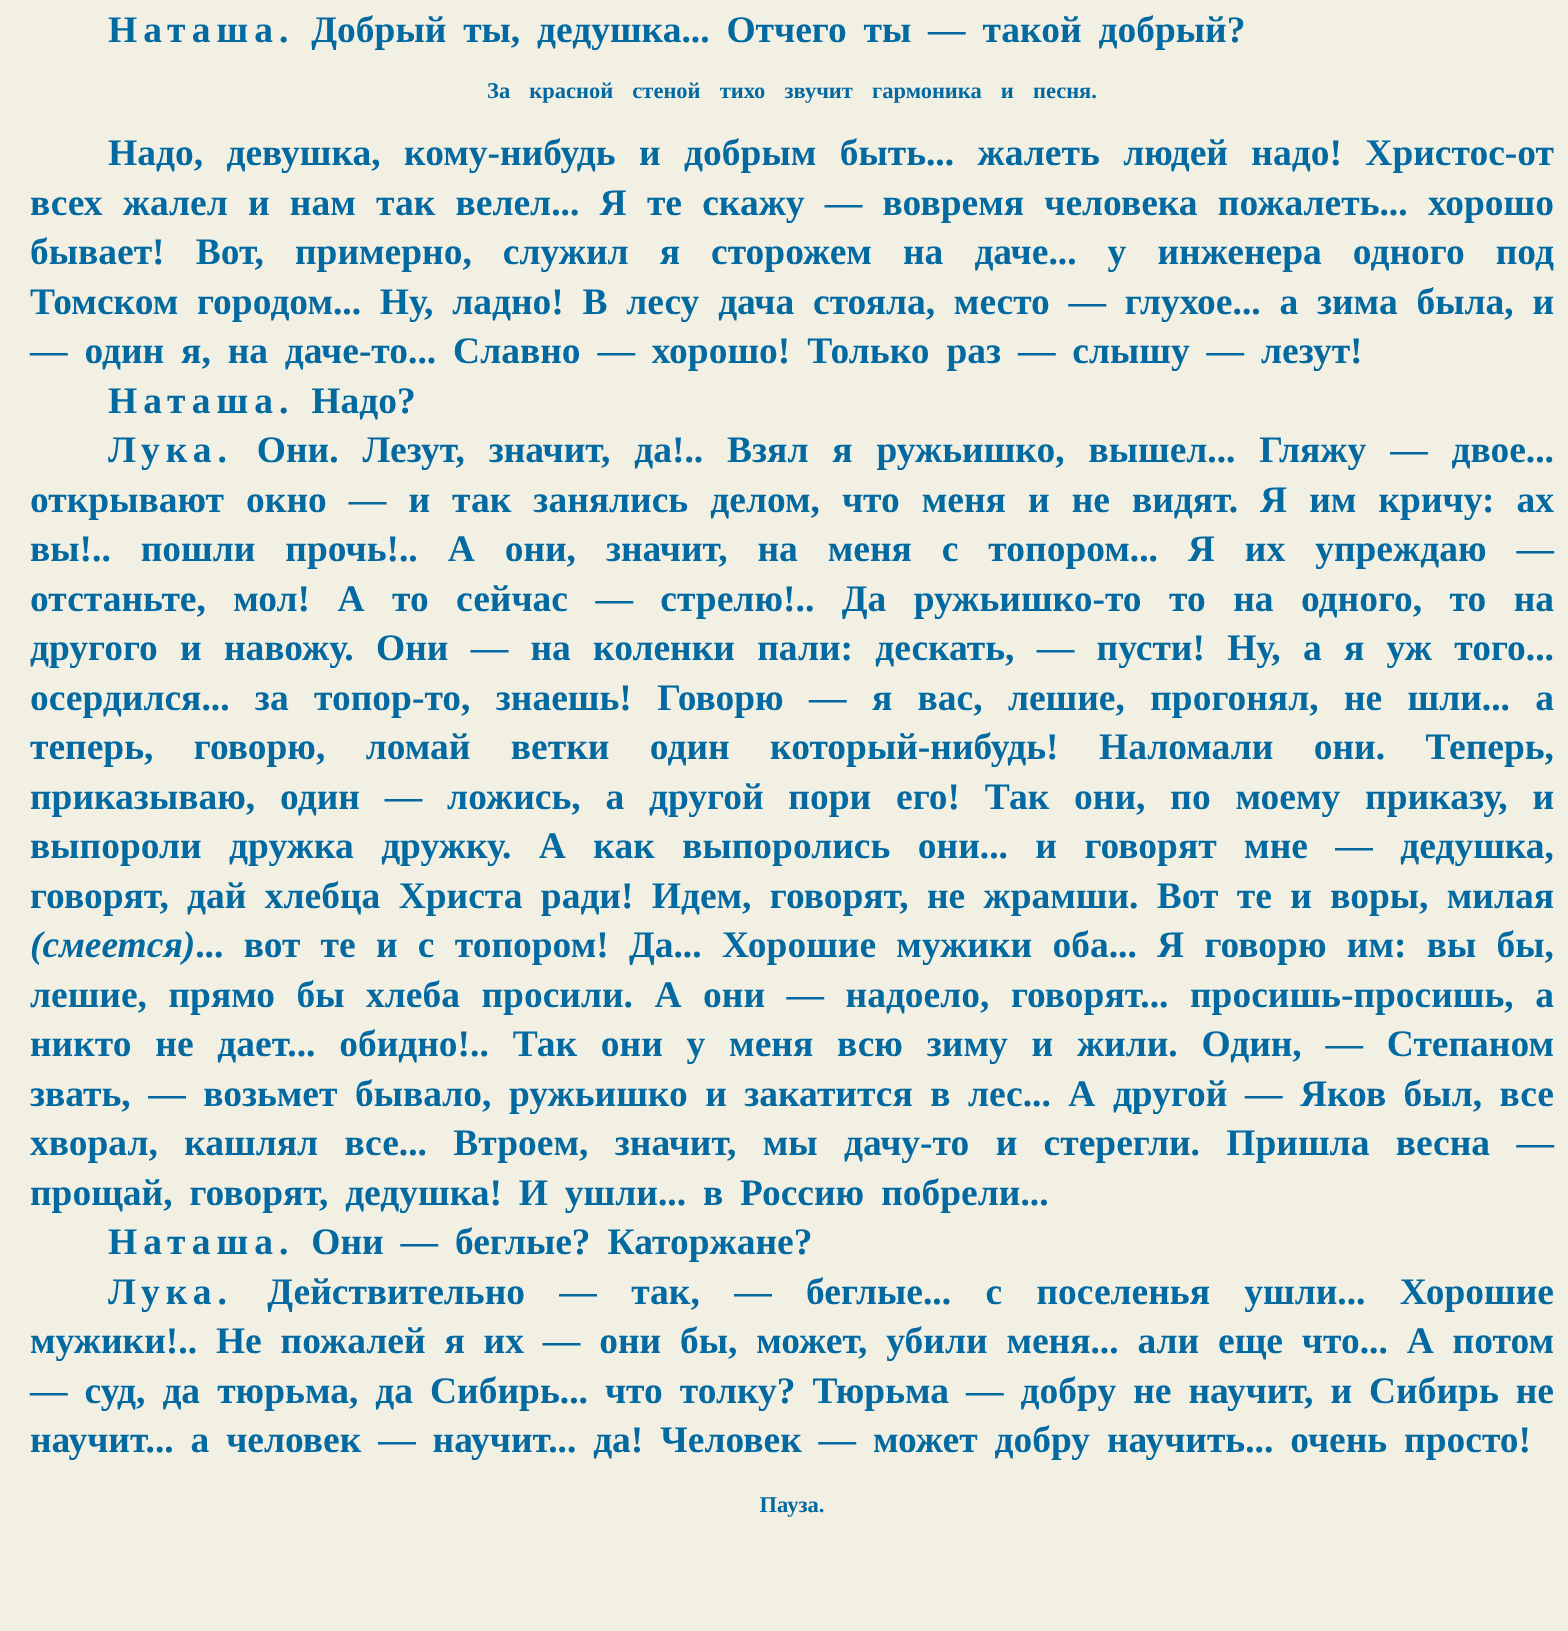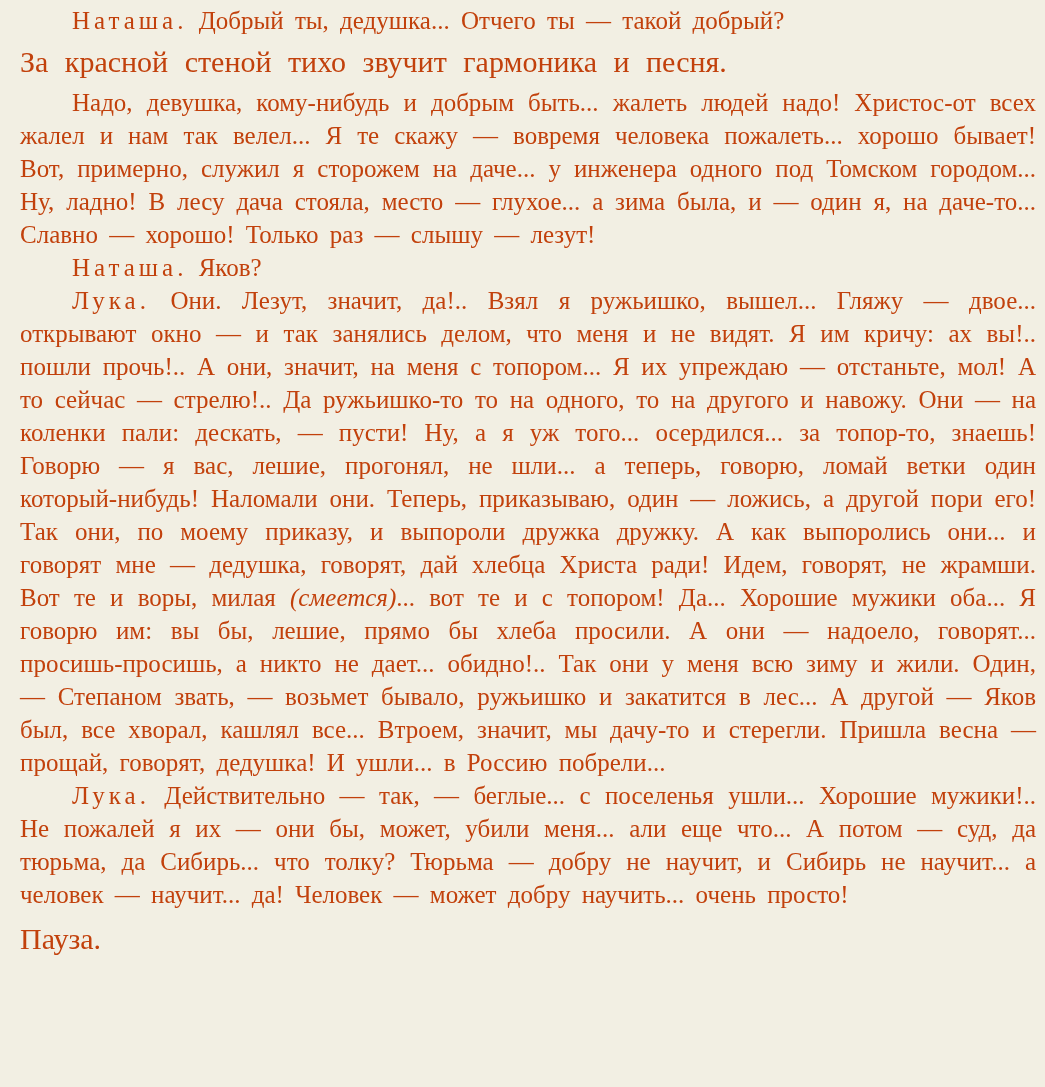--- a/index.html
+++ b/index.html
@@ -14,33 +14,34 @@
     overflow: hidden;
   }
   .page {
     box-sizing: border-box;
     width: 1045px;
     height: 1087px;
     padding: 4px 9px 0 20px;
     font-family: "Liberation Serif", "DejaVu Serif", serif;
     font-size: 25px;
     line-height: 33px;
-    color: #c2410c;
+    color: #0369a1;
     text-align: justify;
     word-spacing: 5px;
+    font-weight: bold;
   }
   p.para, p.line {
     margin: 0;
     text-indent: 52px;
   }
   p.stage {
     margin: 8px 0 8px;
     text-indent: 0;
-    text-align: left;
-    font-size: 30px;
+    text-align: center;
+    font-size: 15px;
     word-spacing: 9px;
   }
   p.stage.pause {
     margin: 11px 0 17px;
     word-spacing: normal;
   }
   .speaker {
     letter-spacing: 4px;
   }
   .inline-stage {
@@ -53,22 +54,23 @@
 
 <div class="page">
 
   <p class="line"><span class="speaker">Наташа.</span> <span>Добрый ты, дедушка... Отчего ты — такой добрый?</span></p>
 
 
   <p class="stage">За красной стеной тихо звучит гармоника и песня.</p>
 
   <p class="para">Надо, девушка, кому-нибудь и добрым быть... жалеть людей надо! Христос-от всех жалел и нам так велел... Я те скажу — вовремя человека пожалеть... хорошо бывает! Вот, примерно, служил я сторожем на даче... у инженера одного под Томском городом... Ну, ладно! В лесу дача стояла, место — глухое... а зима была, и — один я, на даче-то... Славно — хорошо! Только раз — слышу — лезут!</p>
 
-  <p class="line"><span class="speaker">Наташа.</span> <span>Яков?</span></p>
+  <p class="line"><span class="speaker">Наташа.</span> <span>Надо?</span></p>
 
   <p class="para"><span class="speaker">Лука.</span> <span>Они. Лезут, значит, да!.. Взял я ружьишко, вышел... Гляжу — двое... открывают окно — и так занялись делом, что меня и не видят. Я им кричу: ах вы!.. пошли прочь!.. А они, значит, на меня с топором... Я их упреждаю — отстаньте, мол! А то сейчас — стрелю!.. Да ружьишко-то то на одного, то на другого и навожу. Они — на коленки пали: дескать, — пусти! Ну, а я уж того... осердился... за топор-то, знаешь! Говорю — я вас, лешие, прогонял, не шли... а теперь, говорю, ломай ветки один который-нибудь! Наломали они. Теперь, приказываю, один — ложись, а другой пори его! Так они, по моему приказу, и выпороли дружка дружку. А как выпоролись они... и говорят мне — дедушка, говорят, дай хлебца Христа ради! Идем, говорят, не жрамши. Вот те и воры, милая </span><span class="inline-stage">(смеется)</span><span>... вот те и с топором! Да... Хорошие мужики оба... Я говорю им: вы бы, лешие, прямо бы хлеба просили. А они — надоело, говорят... просишь-просишь, а никто не дает... обидно!.. Так они у меня всю зиму и жили. Один, — Степаном звать, — возьмет бывало, ружьишко и закатится в лес... А другой — Яков был, все хворал, кашлял все... Втроем, значит, мы дачу-то и стерегли. Пришла весна — прощай, говорят, дедушка! И ушли... в Россию побрели...</span></p>
 
+  <p class="line"><span class="speaker">Наташа.</span> <span>Они — беглые? Каторжане?</span></p>
 
   <p class="para"><span class="speaker">Лука.</span> <span>Действительно — так, — беглые... с поселенья ушли... Хорошие мужики!.. Не пожалей я их — они бы, может, убили меня... али еще что... А потом — суд, да тюрьма, да Сибирь... что толку? Тюрьма — добру не научит, и Сибирь не научит... а человек — научит... да! Человек — может добру научить... очень просто!</span></p>
 
   <p class="stage pause">Пауза.</p>
 
 </div>
 
 </body></html>

